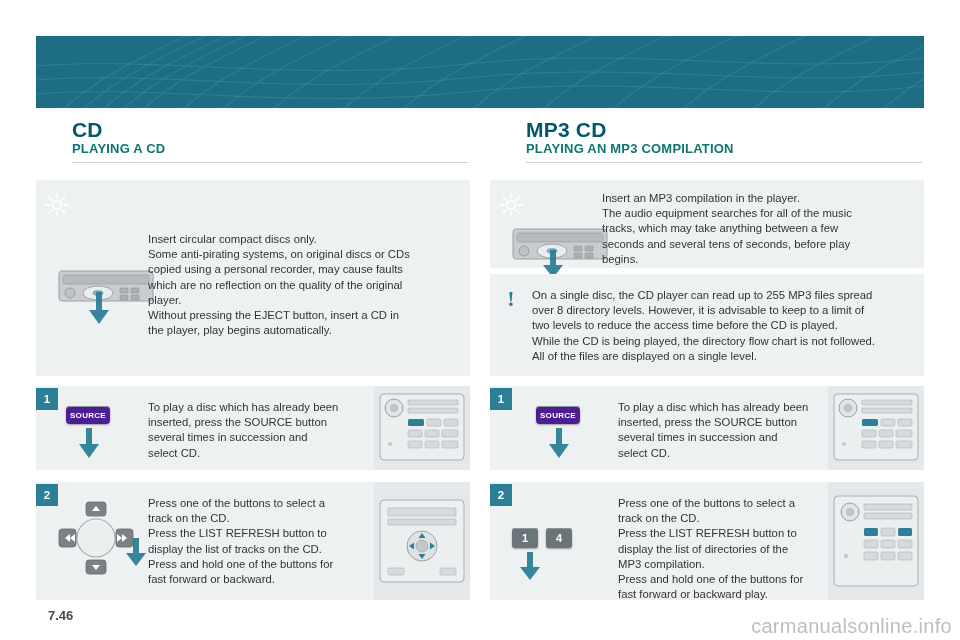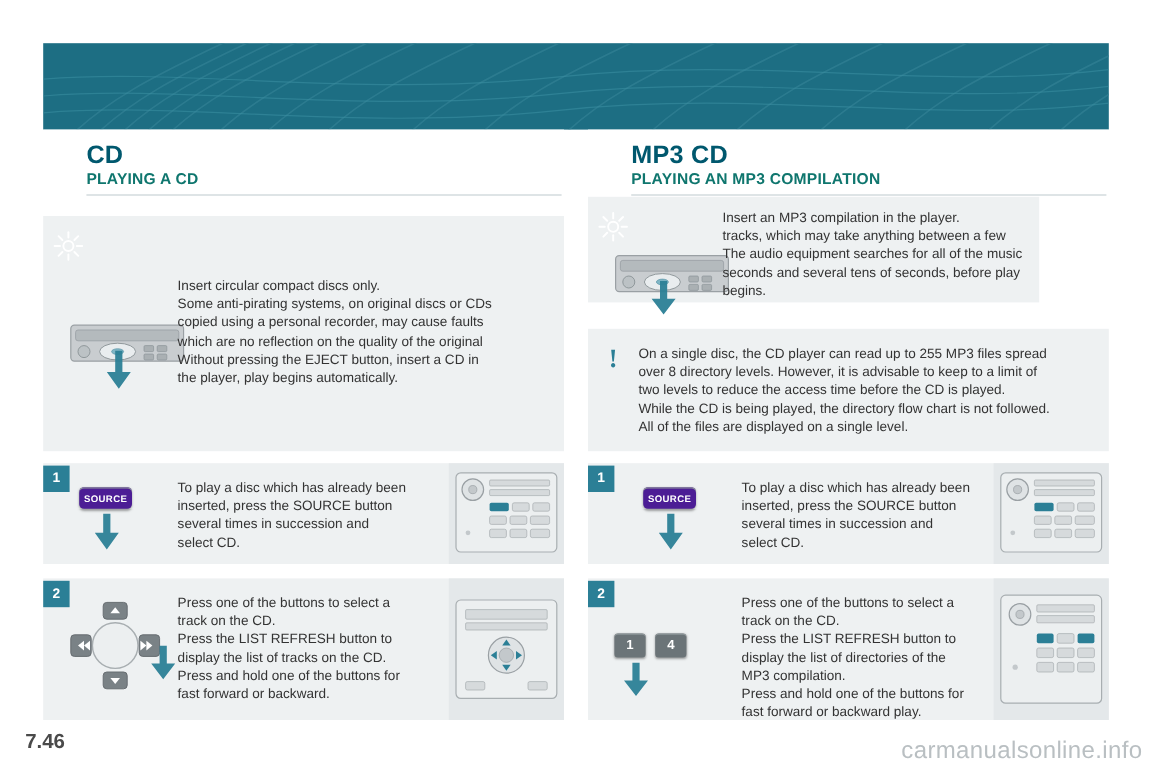--- a/index.html
+++ b/index.html
@@ -77,22 +77,22 @@
     display:flex;align-items:center;justify-content:center;
     color:#ffffff;font-size:11px;font-weight:bold;
     box-shadow:inset 0 1px 0 #8d9699, 0 1px 2px rgba(0,0,0,.35);
   }
 
   
   .arrow{position:absolute;}
 
   
   .pageno{
-    position:absolute;left:21px;top:608px;
-    font-size:17px;color:#4a4a4a;font-weight:bold;
+    position:absolute;left:48px;top:608px;
+    font-size:13px;color:#4a4a4a;font-weight:bold;
   }
 
   
   .watermark{
     position:absolute;right:8px;bottom:2px;
     font-size:20px;color:#b9bfc2;letter-spacing:.3px;
   }
 
   .radio-unit{position:absolute;}
   .dpad{position:absolute;}
@@ -178,20 +178,21 @@
       <svg width="26" height="34" viewBox="0 0 26 34">
         <path d="M10 0 L10 18 L3 18 L13 32 L23 18 L16 18 L16 0 Z" fill="#2b7f96" opacity="0.95"></path>
       </svg>
     </div>
 
     <div class="txt" style="left:112px;top:52px;width:320px;">
       <div>Insert circular compact discs only.</div>
       <div>Some anti-pirating systems, on original discs or CDs</div>
       <div>copied using a personal recorder, may cause faults</div>
       <div>which are no reflection on the quality of the original</div>
+      <div>player.</div>
       <div>Without pressing the EJECT button, insert a CD in</div>
       <div>the player, play begins automatically.</div>
     </div>
   </div>
 
   <div class="panel" style="left:36px;top:386px;width:434px;height:84px;">
     <div class="gray-box" style="left:338px;top:0;width:96px;height:84px;">
       <svg width="96" height="84" viewBox="0 0 96 84" style="position:absolute;left:0;top:0;">
         <rect x="6" y="8" width="84" height="66" rx="4" fill="#eceff0" stroke="#a8aeb1" stroke-width="1"></rect>
         <circle cx="20" cy="22" r="9" fill="#dfe3e5" stroke="#9aa0a4" stroke-width="1"></circle>
@@ -271,21 +272,21 @@
       <div>Press one of the buttons to select a</div>
       <div>track on the CD.</div>
       <div>Press the LIST REFRESH button to</div>
       <div>display the list of tracks on the CD.</div>
       <div>Press and hold one of the buttons for</div>
       <div>fast forward or backward.</div>
     </div>
   </div>
   <div class="badge" style="left:36px;top:484px;">2</div>
 
-  <div class="panel" style="left:490px;top:164px;width:376px;height:88px;">
+  <div class="panel" style="left:490px;top:180px;width:434px;height:88px;">
     <div class="icon-sun" style="left:8px;top:12px;">
       <svg width="26" height="26" viewBox="0 0 26 26">
         <circle cx="13" cy="13" r="4.2" fill="none" stroke="#ffffff" stroke-width="1.6"></circle>
         <g stroke="#ffffff" stroke-width="1.6" stroke-linecap="round">
           <line x1="13" y1="1.5" x2="13" y2="6"></line>
           <line x1="13" y1="20" x2="13" y2="24.5"></line>
           <line x1="1.5" y1="13" x2="6" y2="13"></line>
           <line x1="20" y1="13" x2="24.5" y2="13"></line>
           <line x1="4.8" y1="4.8" x2="8" y2="8"></line>
           <line x1="18" y1="18" x2="21.2" y2="21.2"></line>
@@ -310,22 +311,22 @@
     </div>
 
     <div class="arrow" style="left:50px;top:70px;">
       <svg width="26" height="30" viewBox="0 0 26 30">
         <path d="M10 0 L10 15 L3 15 L13 28 L23 15 L16 15 L16 0 Z" fill="#2b7f96" opacity="0.95"></path>
       </svg>
     </div>
 
     <div class="txt" style="left:112px;top:11px;width:320px;">
       <div>Insert an MP3 compilation in the player.</div>
+      <div>The audio equipment searches for all of the music</div>
       <div>tracks, which may take anything between a few</div>
-      <div>The audio equipment searches for all of the music</div>
       <div>seconds and several tens of seconds, before play</div>
       <div>begins.</div>
     </div>
   </div>
 
   <div class="panel" style="left:490px;top:274px;width:434px;height:102px;">
     <div class="icon-warn" style="left:8px;top:12px;">!</div>
     <div class="txt" style="left:42px;top:14px;width:386px;">
       <div>On a single disc, the CD player can read up to 255 MP3 files spread</div>
       <div>over 8 directory levels. However, it is advisable to keep to a limit of</div>

